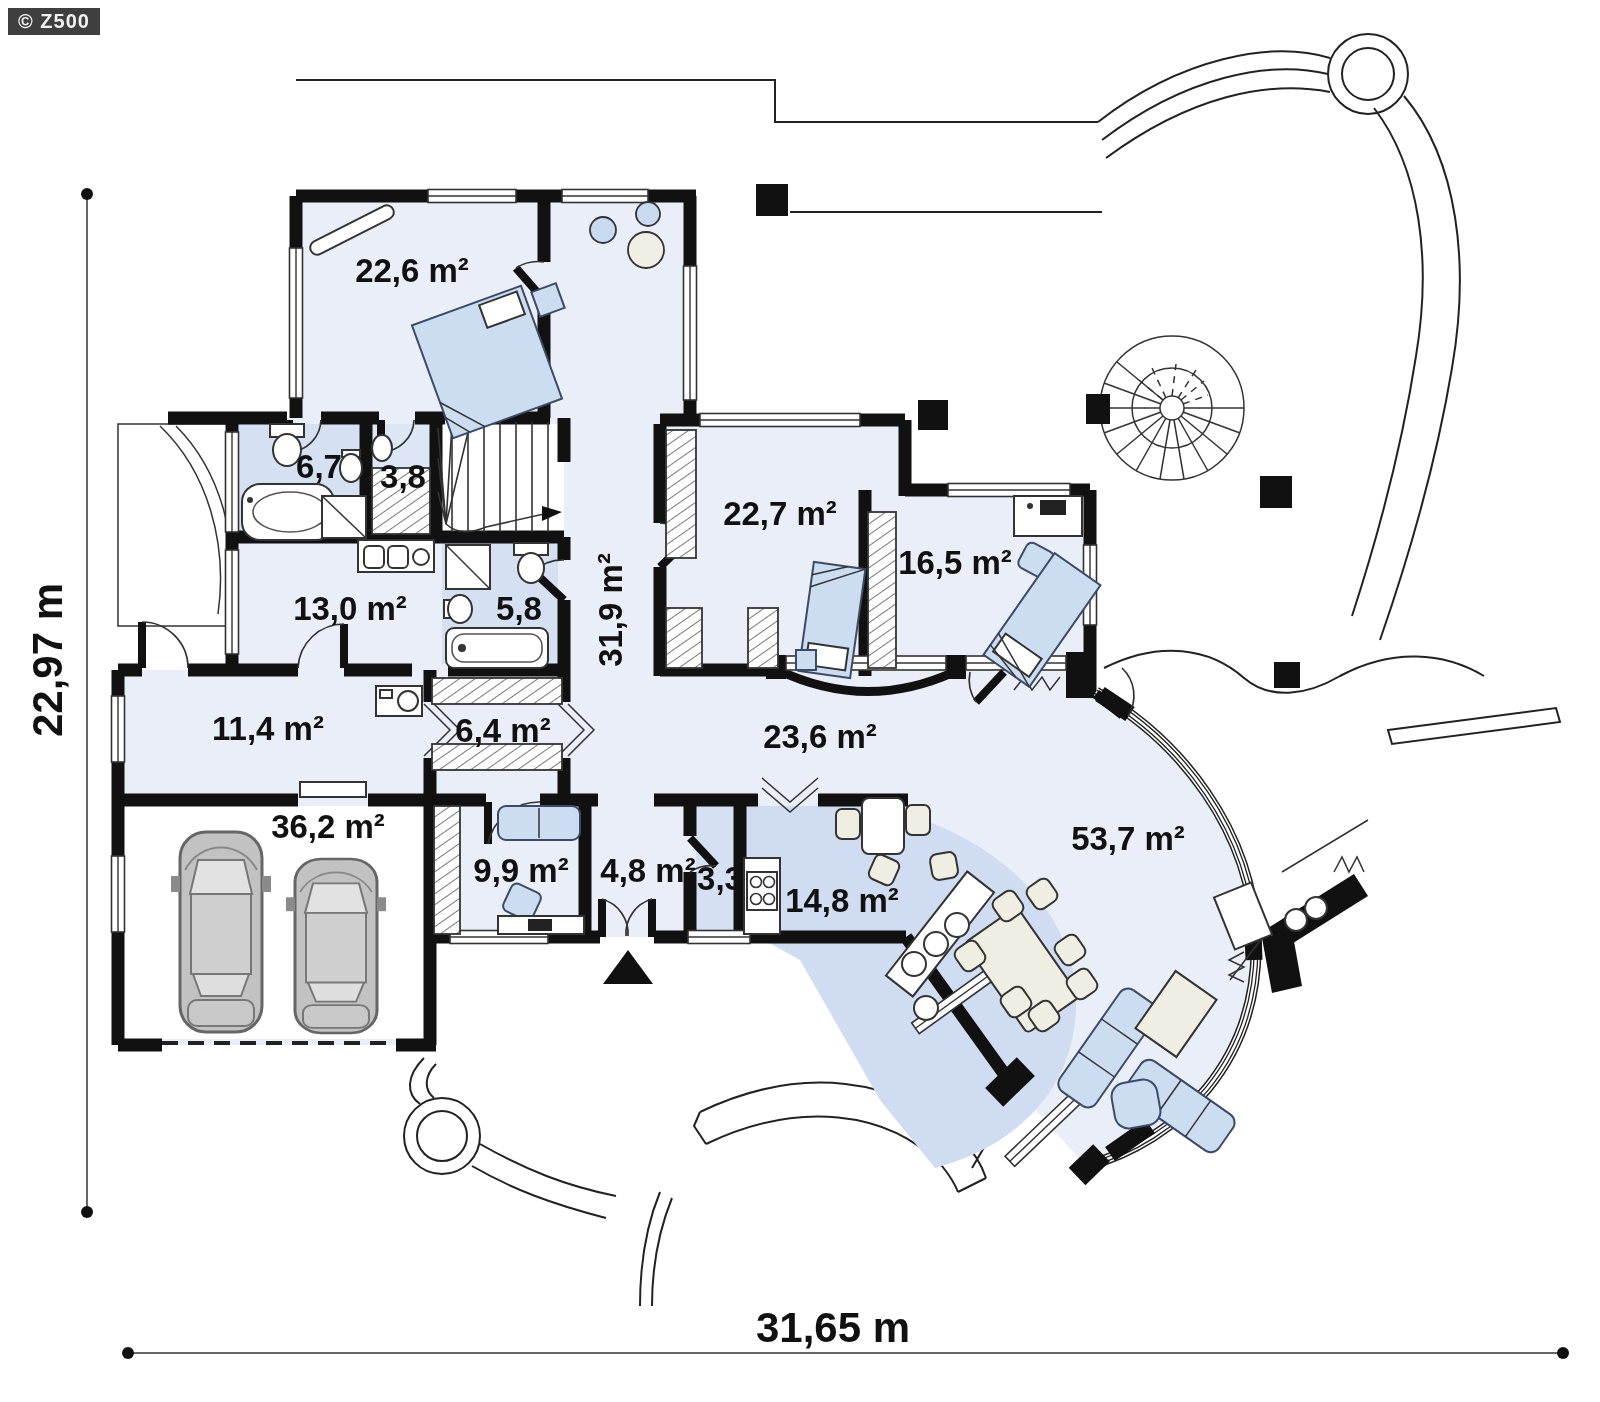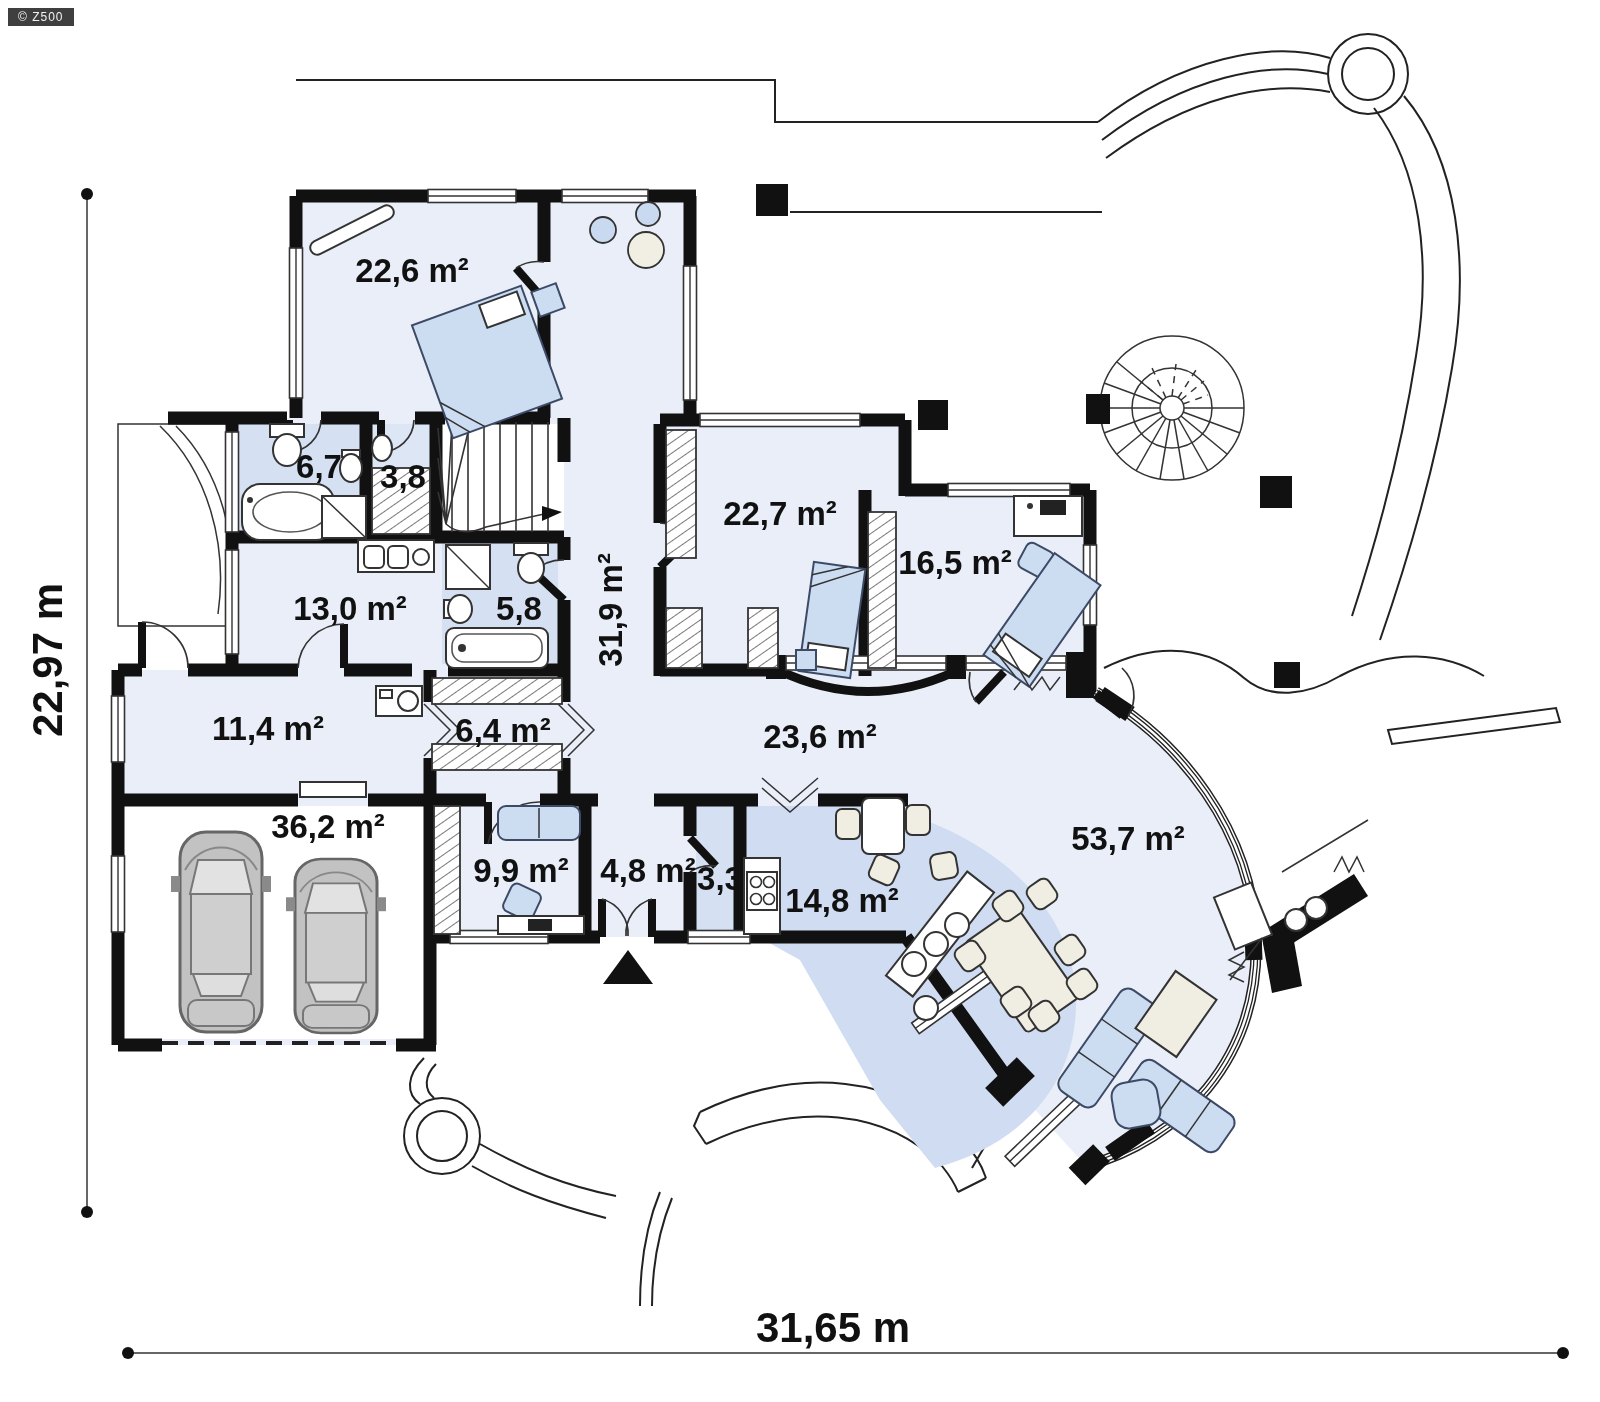--- a/index.html
+++ b/index.html
@@ -1,20 +1,20 @@
 <!DOCTYPE html>
 <html><head>
 <meta charset="utf-8">
 <style>
   html,body{margin:0;padding:0;background:#fff;}
   #stage{position:relative;width:1600px;height:1402px;background:#fff;overflow:hidden;
          font-family:"Liberation Sans",sans-serif;}
   #plan{position:absolute;left:0;top:0;}
   #watermark{position:absolute;left:8px;top:8px;background:#3f3f3f;color:#f2f2f2;
-             font-size:12px;font-weight:normal;padding:2px 10px;letter-spacing:1px;}
+             font-size:20px;font-weight:bold;padding:2px 10px;letter-spacing:1px;}
   svg text{font-family:"Liberation Sans",sans-serif;font-weight:bold;fill:#111;}
   .rl{font-size:33px;}
   .dim{font-size:42px;}
   .wall{stroke:#111;stroke-width:13;fill:none;}
   .thin{stroke:#222;stroke-width:2;fill:none;}
   .thin15{stroke:#333;stroke-width:1.5;fill:none;}
   .door{stroke:#333;stroke-width:1.7;fill:none;}
   .leaf{stroke:#111;stroke-width:8;fill:none;}
   .furn{fill:#fff;stroke:#333;stroke-width:2;}
   .furnb{fill:#ccdcf1;stroke:#3c4a66;stroke-width:2;}

